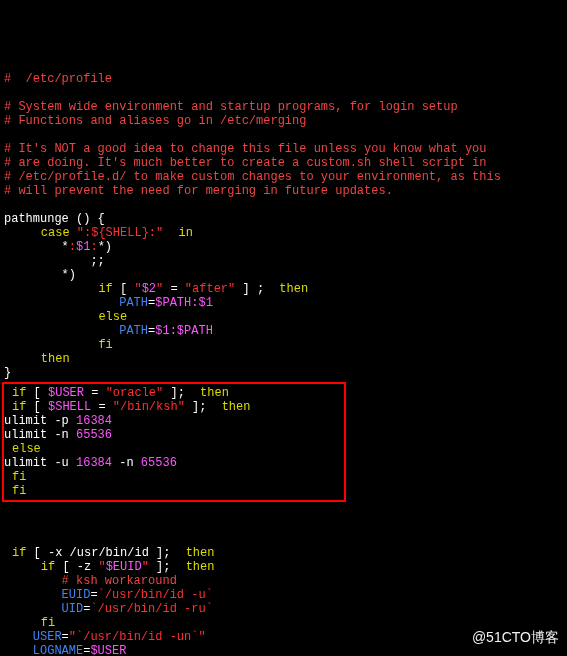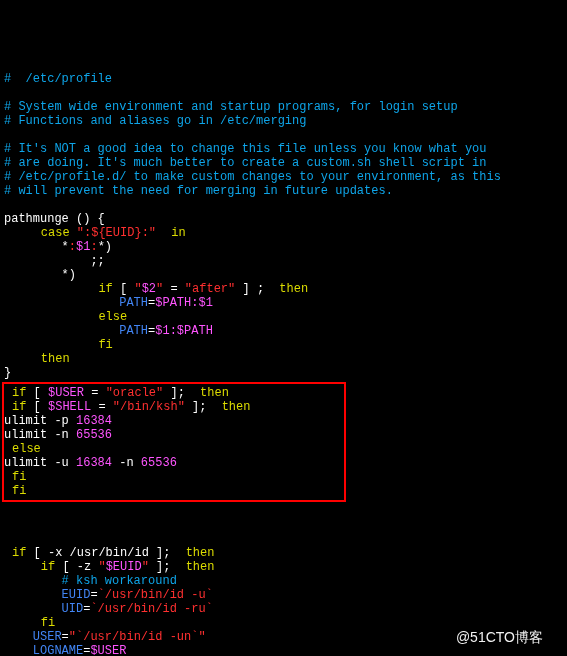--- a/index.html
+++ b/index.html
@@ -10,36 +10,36 @@
     line-height: 14px;
     color: #fff;
     width: 567px;
     height: 656px;
     overflow: hidden;
     white-space: pre;
     position: relative;
   }
   .terminal { padding: 2px 4px; }
   .c-white  { color: #ffffff; text-align: right; }
-  .c-cyan   { color: #0ea5e9; }
+  .c-cyan   { color: #ef4444; }
   .c-yellow { color: #dcdc00; margin-left: 8px; }
   .c-red    { color: #ff3030; }
   .c-blue   { color: #4285f4; margin-top: 11px; }
   .c-magenta{ color: #ff55ff; }
   .highlight-box {
     border: 2px solid #ff0000;
     padding: 2px 0 2px 0;
     margin: 2px 0 2px -2px;
     display: inline-block;
     width: 344px;
   }
   .watermark {
     position: absolute;
     bottom: 12px;
-    right: 24px;
+    right: 8px;
     color: #fff;
     font-size: 14px;
     font-family: Arial, sans-serif;
     opacity: 0.95;
   }
 </style>
 </head>
 <body>
 
 
@@ -49,21 +49,21 @@
 
 <span class="c-cyan"># System wide environment and startup programs, for login setup</span>
 <span class="c-cyan"># Functions and aliases go in /etc/merging</span>
 
 <span class="c-cyan"># It's NOT a good idea to change this file unless you know what you</span>
 <span class="c-cyan"># are doing. It's much better to create a custom.sh shell script in</span>
 <span class="c-cyan"># /etc/profile.d/ to make custom changes to your environment, as this</span>
 <span class="c-cyan"># will prevent the need for merging in future updates.</span>
 
 <span class="c-white"><span>pathmunge </span><span class="c-white">()</span><span> {</span></span>
-<span class="c-white"><span class="c-yellow">    case </span><span class="c-red">"</span><span class="c-red">:${EUID}:</span><span class="c-red">"</span><span class="c-yellow"> in</span></span>
+<span class="c-white"><span class="c-yellow">    case </span><span class="c-red">"</span><span class="c-red">:${SHELL}:</span><span class="c-red">"</span><span class="c-yellow"> in</span></span>
 <span class="c-white"><span class="c-white">        *</span><span class="c-red">:</span><span class="c-magenta">$1</span><span class="c-red">:</span><span class="c-white">*)</span></span>
 <span class="c-white">            ;;</span>
 <span class="c-white">        *)</span>
 <span><span class="c-yellow">            if </span><span class="c-white">[ </span><span class="c-red">"</span><span class="c-magenta">$2</span><span class="c-red">"</span><span class="c-white"> = </span><span class="c-red">"after"</span><span class="c-white"> ]</span><span class="c-white"> ; </span><span class="c-yellow">then</span></span>
 <span><span class="c-blue">                PATH</span><span class="c-white">=</span><span class="c-magenta">$PATH:$1</span></span>
 <span><span class="c-yellow">            else</span></span>
 <span><span class="c-blue">                PATH</span><span class="c-white">=</span><span class="c-magenta">$1:$PATH</span></span>
 <span><span class="c-yellow">            fi</span></span>
 <span><span class="c-yellow">    then</span></span>
 <span class="c-white">}</span>

